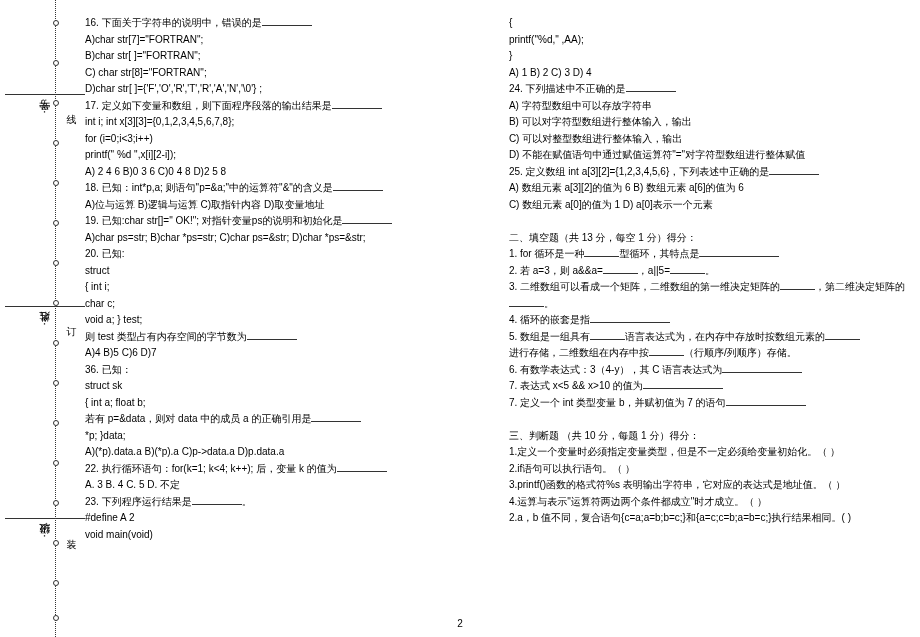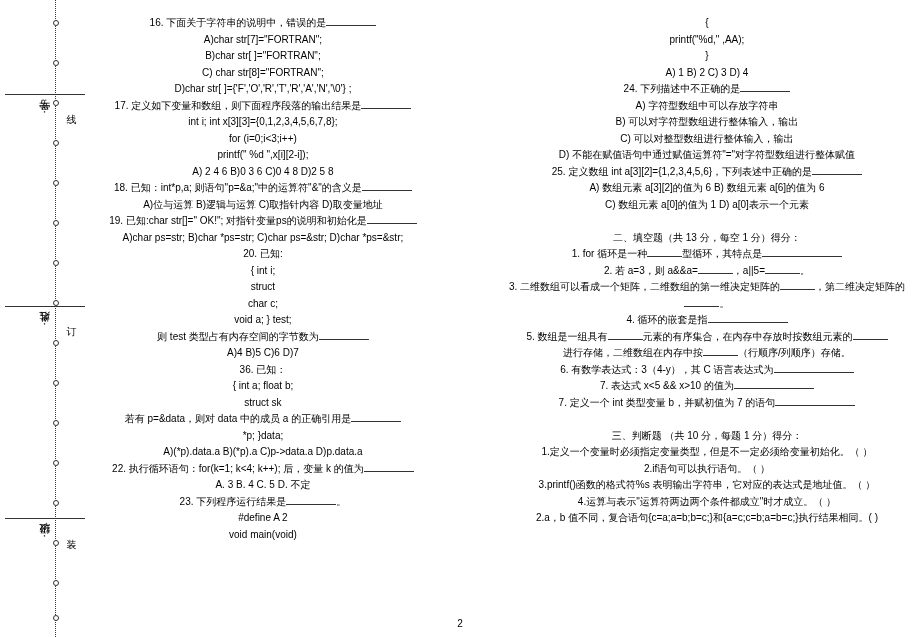--- a/index.html
+++ b/index.html
@@ -66,21 +66,20 @@
   font-size: 10px;
 }
 .content {
   position: absolute;
   left: 85px;
   top: 15px;
   right: 15px;
   bottom: 20px;
   display: flex;
   gap: 68px;
-  text-align: center;
 }
 .col {
   flex: 1;
   line-height: 1.55;
 }
 .line { white-space: nowrap; margin-bottom: 1px; }
 .blank { border-bottom: 1px solid #333; display: inline-block; min-width: 50px; height: 10px; }
 .blank-short { min-width: 35px; }
 .blank-long { min-width: 80px; }
 .pagenum {
@@ -144,29 +143,29 @@
     <div class="line"><span>17. 定义如下变量和数组，则下面程序段落的输出结果是</span><span class="blank"></span></div>
     <div class="line">int i; int x[3][3]={0,1,2,3,4,5,6,7,8};</div>
     <div class="line">for (i=0;i&lt;3;i++)</div>
     <div class="line">printf(" %d ",x[i][2-i]);</div>
     <div class="line">A) 2 4 6        B)0 3 6        C)0 4 8        D)2 5 8</div>
     <div class="line"><span>18. 已知：int*p,a; 则语句"p=&amp;a;"中的运算符"&amp;"的含义是</span><span class="blank"></span></div>
     <div class="line">A)位与运算      B)逻辑与运算      C)取指针内容      D)取变量地址</div>
     <div class="line"><span>19. 已知:char str[]=" OK!"; 对指针变量ps的说明和初始化是</span><span class="blank"></span></div>
     <div class="line">A)char ps=str;    B)char *ps=str;    C)char ps=&amp;str;    D)char *ps=&amp;str;</div>
     <div class="line">20. 已知:</div>
+    <div class="line">struct</div>
     <div class="line">{    int i;</div>
-    <div class="line">struct</div>
     <div class="line">      char c;</div>
     <div class="line">      void a; } test;</div>
     <div class="line"><span>则 test 类型占有内存空间的字节数为</span><span class="blank"></span></div>
     <div class="line">A)4    B)5     C)6    D)7</div>
     <div class="line">36. 已知：</div>
+    <div class="line">     struct sk</div>
     <div class="line">  {   int a;     float b;</div>
-    <div class="line">     struct sk</div>
     <div class="line"><span>若有 p=&amp;data，则对 data 中的成员 a 的正确引用是</span><span class="blank"></span></div>
     <div class="line">            *p; }data;</div>
     <div class="line">A)(*p).data.a     B)(*p).a    C)p-&gt;data.a     D)p.data.a</div>
     <div class="line"><span>22. 执行循环语句：for(k=1; k&lt;4; k++); 后，变量 k 的值为</span><span class="blank"></span></div>
     <div class="line">A.  3      B.  4     C. 5       D. 不定</div>
     <div class="line"><span>23. 下列程序运行结果是</span><span class="blank"></span>。</div>
     <div class="line">#define  A  2</div>
     <div class="line">void main(void)</div>
   </div>
 
@@ -183,21 +182,21 @@
     <div class="line"><span>25.    定义数组 int a[3][2]={1,2,3,4,5,6}，下列表述中正确的是</span><span class="blank"></span></div>
     <div class="line">A)  数组元素 a[3][2]的值为 6          B)  数组元素 a[6]的值为 6</div>
     <div class="line">C)  数组元素 a[0]的值为 1           D)  a[0]表示一个元素</div>
     <div class="line">&nbsp;</div>
     <div class="line">二、填空题（共 13 分，每空 1 分）得分：</div>
     <div class="line"><span>1.   for 循环是一种</span><span class="blank blank-short"></span><span>型循环，其特点是</span><span class="blank blank-long"></span></div>
     <div class="line"><span>2. 若 a=3，则 a&amp;&amp;a=</span><span class="blank blank-short"></span><span>，a||5=</span><span class="blank blank-short"></span><span>。</span></div>
     <div class="line"><span>3. 二维数组可以看成一个矩阵，二维数组的第一维决定矩阵的</span><span class="blank blank-short"></span><span>，第二维决定矩阵的</span></div>
     <div class="line"><span class="blank blank-short"></span><span>。</span></div>
     <div class="line"><span>4. 循环的嵌套是指</span><span class="blank blank-long"></span></div>
-    <div class="line"><span>5. 数组是一组具有</span><span class="blank blank-short"></span><span>元素的有序集合，在内存中存放时按数组元素的</span><span class="blank blank-short"></span></div>
+    <div class="line"><span>5. 数组是一组具有</span><span class="blank blank-short"></span><span>语言表达式为，在内存中存放时按数组元素的</span><span class="blank blank-short"></span></div>
     <div class="line"><span>进行存储，二维数组在内存中按</span><span class="blank blank-short"></span><span>（行顺序/列顺序）存储。</span></div>
     <div class="line"><span>6. 有数学表达式：3（4-y），其 C 语言表达式为</span><span class="blank blank-long"></span></div>
     <div class="line"><span>7. 表达式 x&lt;5 &amp;&amp; x&gt;10  的值为</span><span class="blank blank-long"></span></div>
     <div class="line"><span>7.   定义一个 int 类型变量 b，并赋初值为 7 的语句</span><span class="blank blank-long"></span></div>
     <div class="line">&nbsp;</div>
     <div class="line">三、判断题 （共 10 分，每题 1 分）得分：</div>
     <div class="line">1.定义一个变量时必须指定变量类型，但是不一定必须给变量初始化。（    ）</div>
     <div class="line">2.if语句可以执行语句。（    ）</div>
     <div class="line">3.printf()函数的格式符%s 表明输出字符串，它对应的表达式是地址值。（    ）</div>
     <div class="line">4.运算与表示"运算符两边两个条件都成立"时才成立。（    ）</div>

